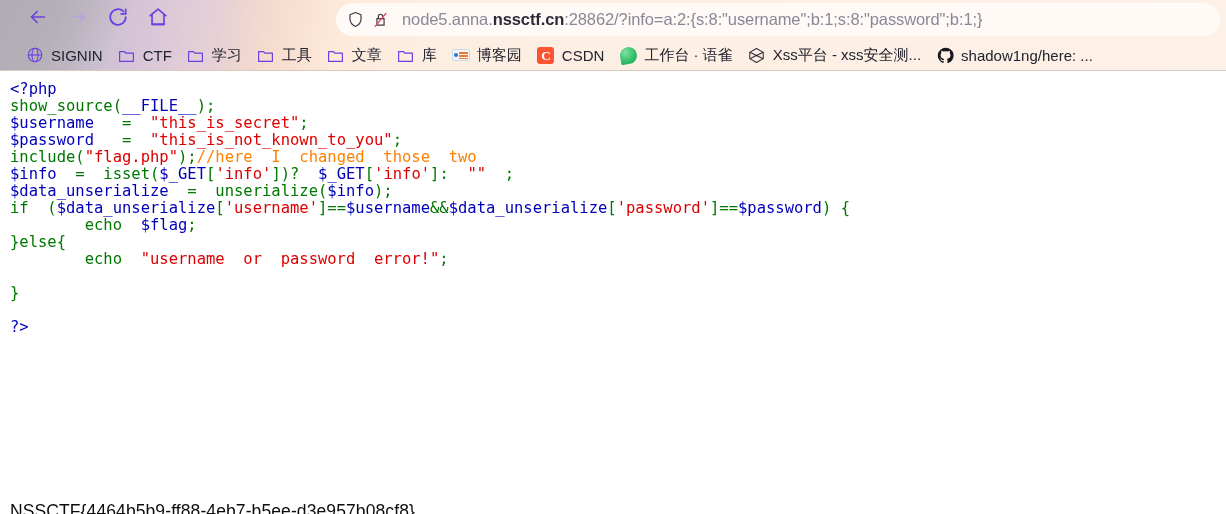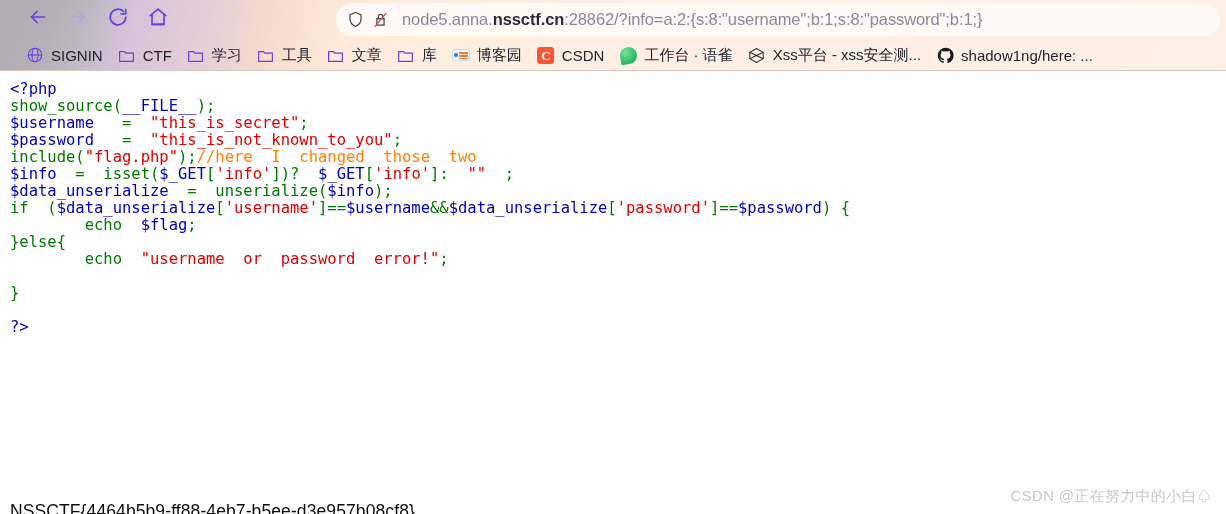--- a/index.html
+++ b/index.html
@@ -353,14 +353,13 @@
 <span class="c-kw">if</span><span class="c-kw">  (</span><span class="c-var">$data_unserialize</span><span class="c-kw">[</span><span class="c-str">'username'</span><span class="c-kw">]==</span><span class="c-var">$username</span><span class="c-kw">&amp;&amp;</span><span class="c-var">$data_unserialize</span><span class="c-kw">[</span><span class="c-str">'password'</span><span class="c-kw">]==</span><span class="c-var">$password</span><span class="c-kw">) {</span>
 <span class="c-kw">        echo  </span><span class="c-var">$flag</span><span class="c-kw">;</span>
 <span class="c-kw">}else{</span>
 <span class="c-kw">        echo  </span><span class="c-str">"username  or  password  error!"</span><span class="c-kw">;</span>
 
 <span class="c-kw">}</span>
 
 <span class="c-tag">?&gt;</span>
 </pre>
   <div id="flag-line">NSSCTF{4464b5b9-ff88-4eb7-b5ee-d3e957b08cf8}</div>
-  <div id="watermark">CSDN @正在努力中的小白♤</div>
 </div>
 
 </body></html>

